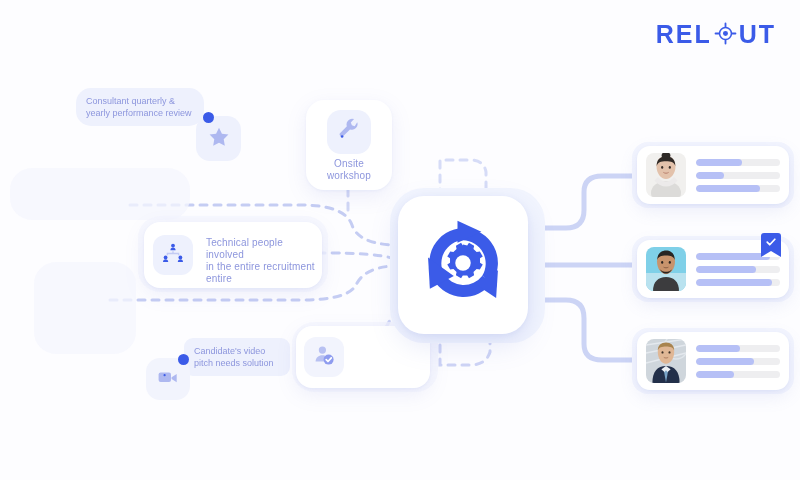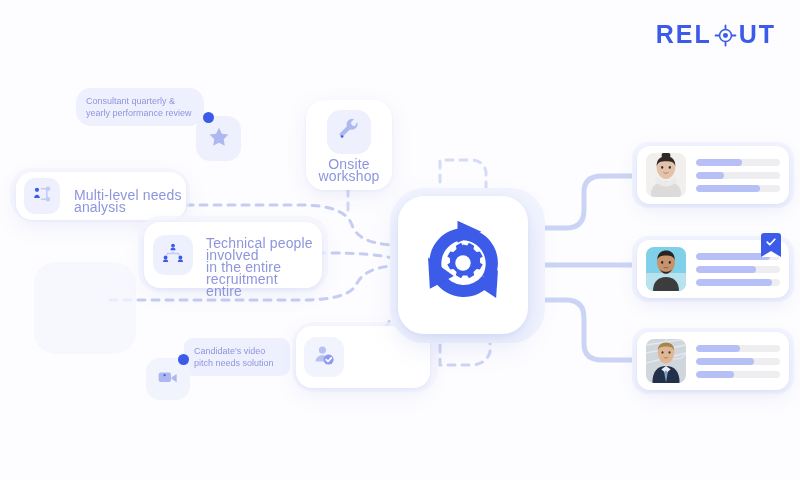--- a/index.html
+++ b/index.html
@@ -5,21 +5,21 @@
   html,body{margin:0;padding:0;}
   body{
     width:800px;height:480px;overflow:hidden;
     background:#ffffff;
     font-family:"Liberation Sans", sans-serif;
     position:relative;
   }
   #stage{position:absolute;left:0;top:0;width:800px;height:480px;background:#fdfdff;}
 
   
-  #logo{position:absolute;right:24px;top:22px;display:flex;align-items:flex-end;gap:1px;}
+  #logo{position:absolute;right:24px;top:22px;display:flex;align-items:flex-start;gap:1px;}
   .logo-text{
     font-size:25px;font-weight:bold;letter-spacing:2px;color:#3B5BE8;
     font-family:"Liberation Sans", sans-serif;line-height:1;
   }
   .logo-mark{display:inline-block;position:relative;width:23px;height:23px;margin:0 1px;}
 
   
   #wires{position:absolute;left:0;top:0;width:800px;height:480px;}
 
   
@@ -28,21 +28,21 @@
     box-shadow:0 6px 20px rgba(120,135,215,.13), 0 1px 3px rgba(120,135,215,.08);
   }
   .glow{
     position:absolute;border-radius:22px;background:#f4f6fe;opacity:.75;
   }
   .icon-tile{
     position:absolute;border-radius:14px;background:#eef1fd;
     display:flex;align-items:center;justify-content:center;
   }
   .label{
-    position:absolute;color:#8d96dd;font-size:14px;line-height:12px;
+    position:absolute;color:#8d96dd;font-size:10px;line-height:12px;
     font-family:"Liberation Sans", sans-serif;letter-spacing:.15px;
   }
   .pill{
     position:absolute;background:#eef1fd;border-radius:9px;
     color:#8d96dd;font-size:9px;line-height:12px;padding:7px 10px;
     font-family:"Liberation Sans", sans-serif;
   }
   .dot{position:absolute;width:11px;height:11px;border-radius:50%;background:#3B5BE8;}
 
   
@@ -131,34 +131,20 @@
         </svg>
       </span>
     </div>
     <div class="label" style="left:0;top:58px;width:86px;text-align:center;">
       <div>Onsite</div>
       <div>workshop</div>
     </div>
   </div>
 
   <div class="glow" style="left:10px;top:168px;width:180px;height:52px;"></div>
-  <div class="soft" style="left:16px;top:172px;width:170px;height:48px;border-radius:16px;">
-    <div class="icon-tile" style="left:8px;top:6px;width:36px;height:36px;border-radius:11px;">
-      <span>
-        <svg width="22" height="22" viewBox="0 0 24 24">
-          <circle cx="6.5" cy="7.4" r="2.3" fill="#3B5BE8"></circle>
-          <path d="M3.4 16.4c0-2.1 1.4-3.5 3.1-3.5s3.1 1.4 3.1 3.5z" fill="#3B5BE8"></path>
-          <path d="M11.5 6.2h4.2a1.6 1.6 0 0 1 1.6 1.6v8.4a1.6 1.6 0 0 1-1.6 1.6h-4.2" fill="none" stroke="#c3cbf4" stroke-width="1.7" stroke-linecap="round"></path>
-          <rect x="16.2" y="4.1" width="4.6" height="4.4" rx="1.3" fill="#c3cbf4"></rect>
-          <rect x="16.2" y="15.5" width="4.6" height="4.4" rx="1.3" fill="#c3cbf4"></rect>
-        </svg>
-      </span>
-    </div>
-    <div class="label" style="left:58px;top:17px;width:110px;">Multi-level needs analysis</div>
-  </div>
 
   <div class="glow" style="left:138px;top:216px;width:190px;height:76px;"></div>
   <div class="soft" style="left:144px;top:222px;width:178px;height:66px;border-radius:16px;">
     <div class="icon-tile" style="left:9px;top:13px;width:40px;height:40px;border-radius:12px;">
       <span>
         <svg width="24" height="24" viewBox="0 0 24 24">
           <circle cx="12" cy="4.6" r="1.9" fill="#3B5BE8"></circle>
           <path d="M9.4 9.3c0-1.6 1.1-2.7 2.6-2.7s2.6 1.1 2.6 2.7z" fill="#3B5BE8"></path>
           <path d="M12 10.2v2.3M6.4 14.3v-1.8h11.2v1.8" fill="none" stroke="#c3cbf4" stroke-width="1.4"></path>
           <circle cx="4.6" cy="16.4" r="1.9" fill="#3B5BE8"></circle>

